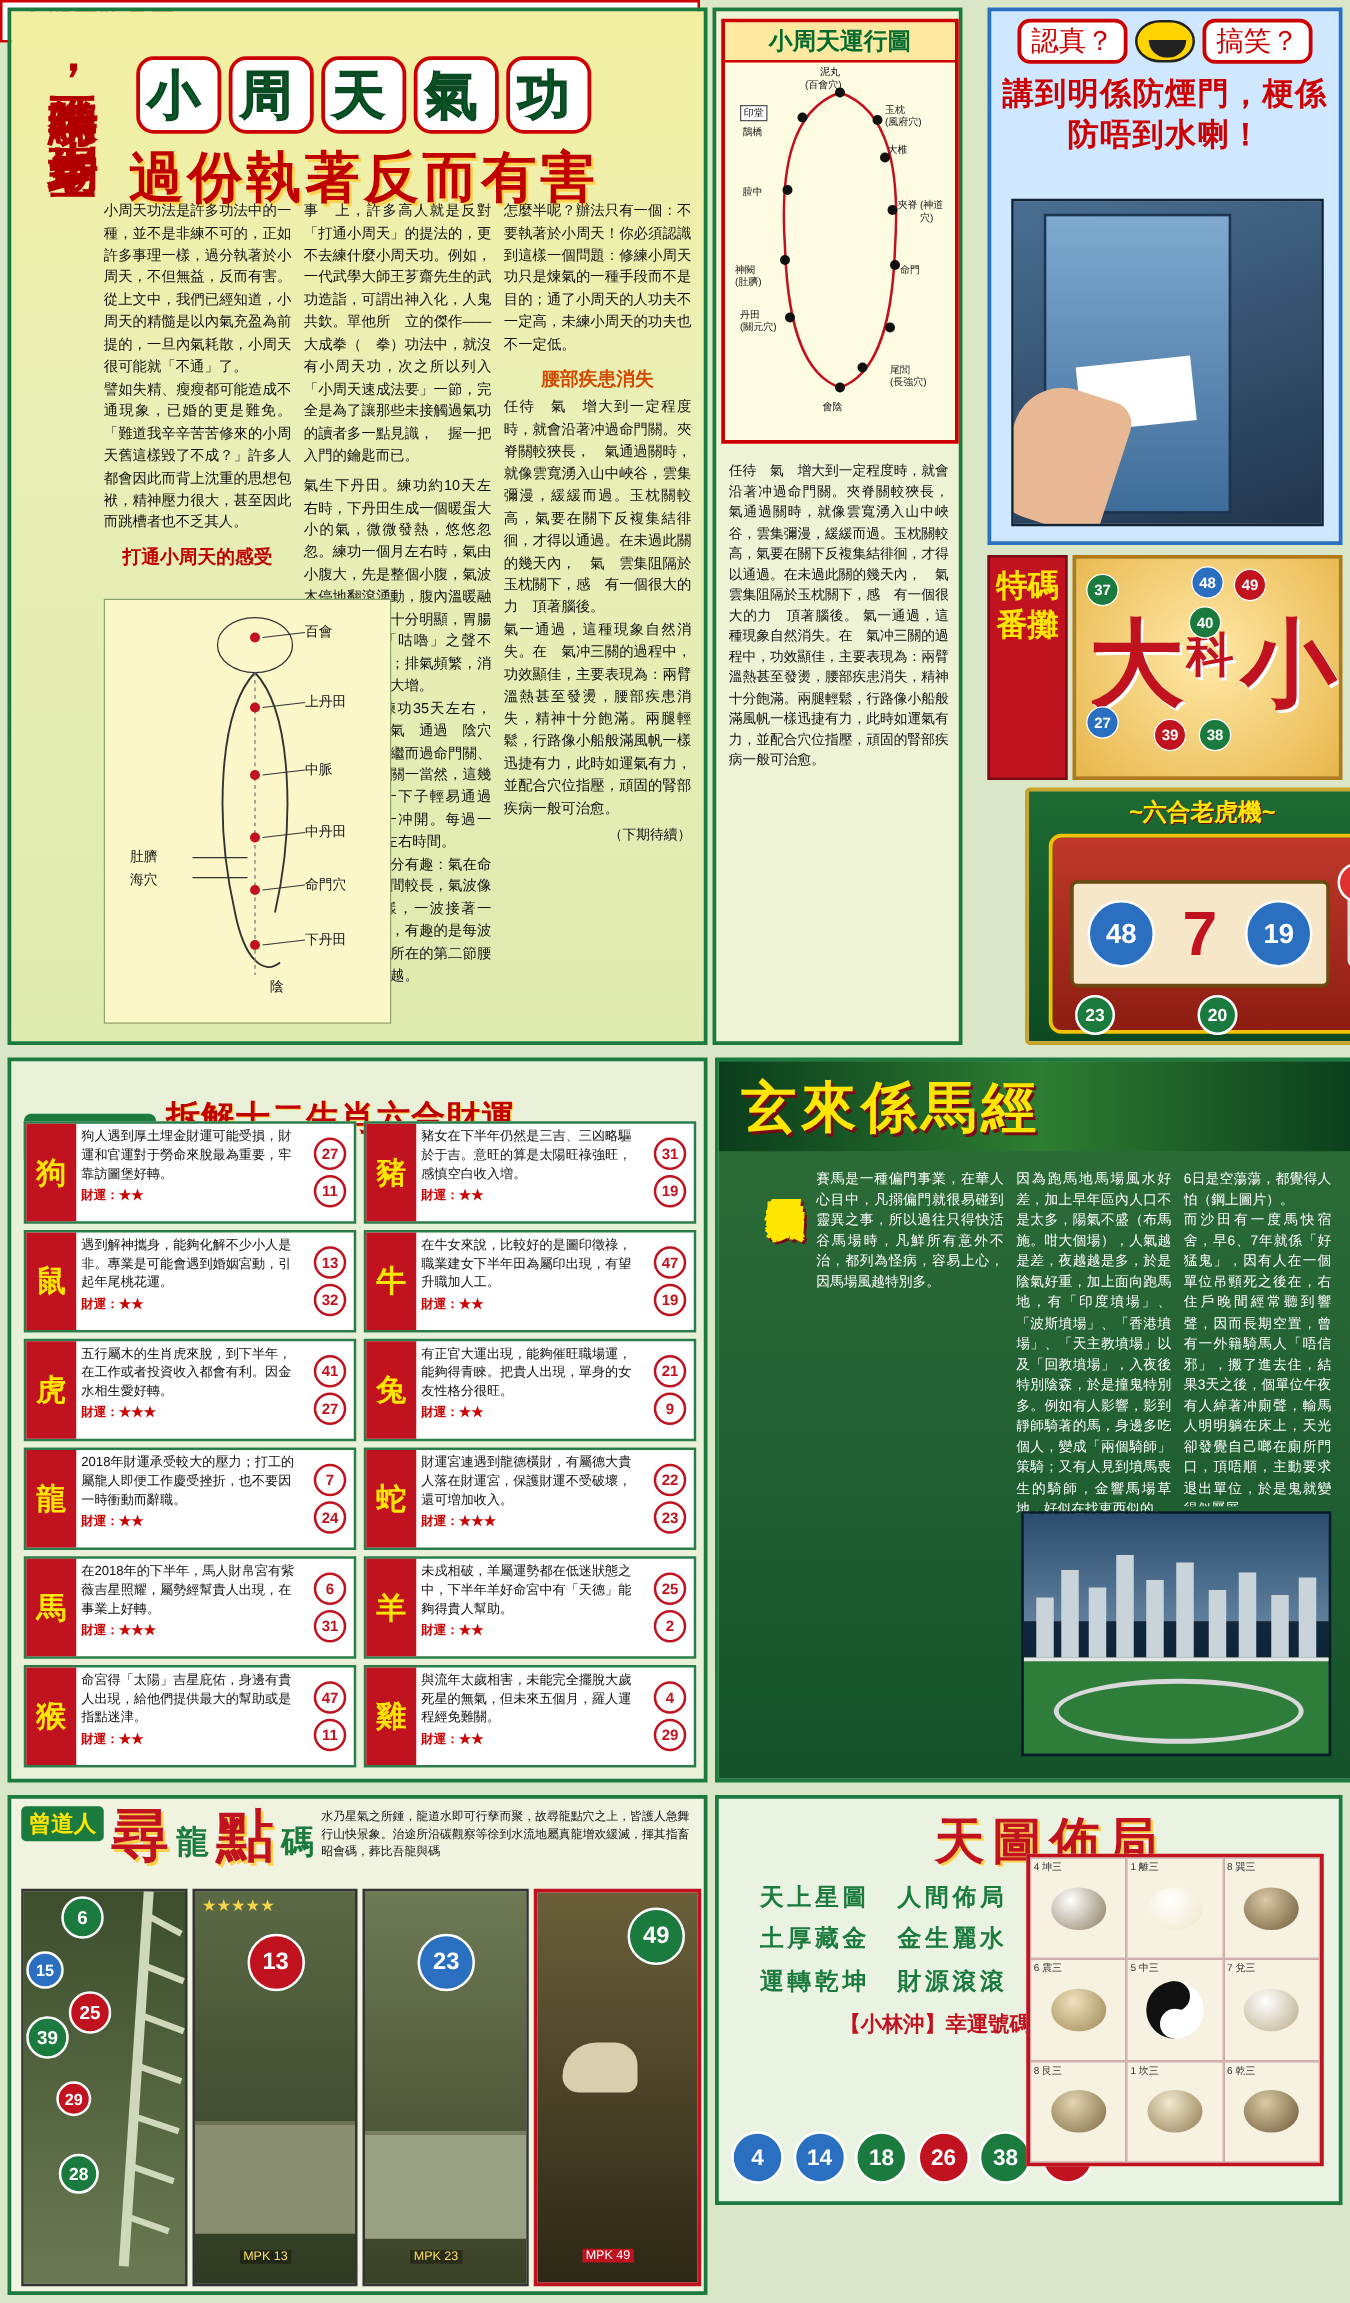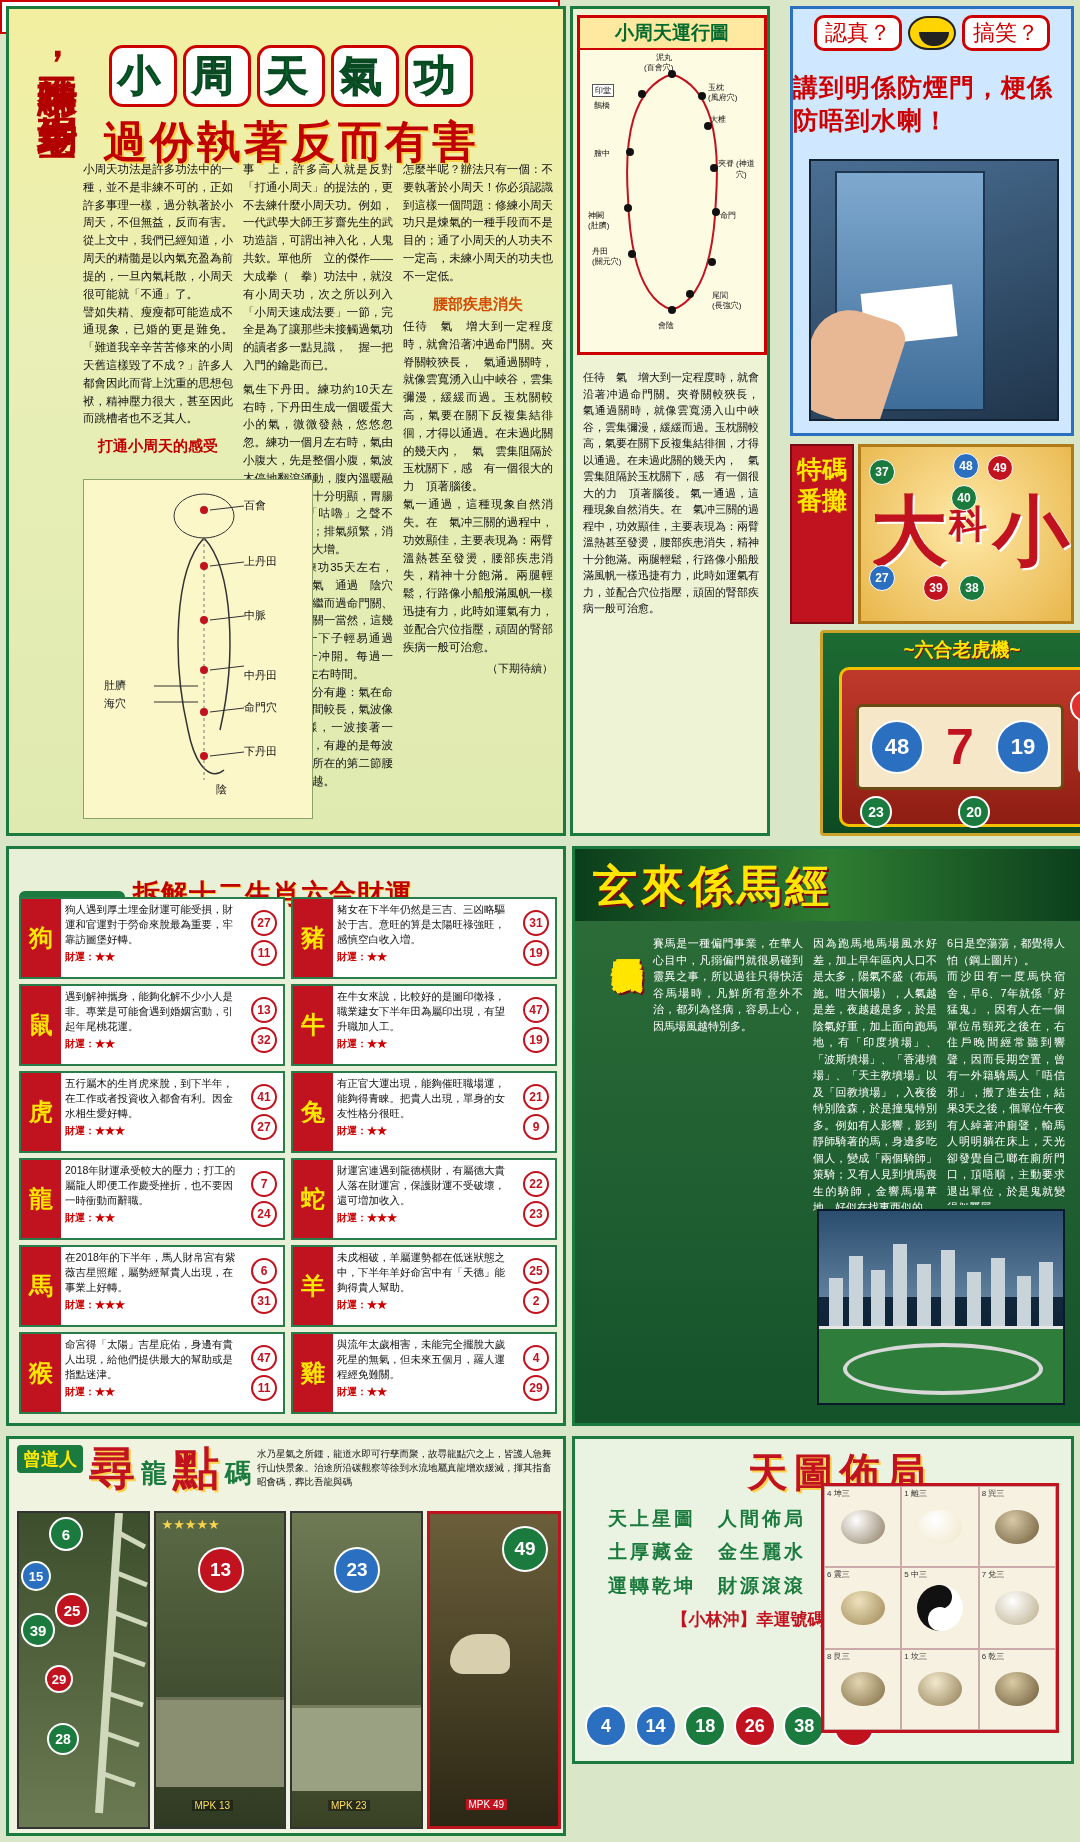--- a/index.html
+++ b/index.html
@@ -89,21 +89,21 @@
     position:absolute; left:790px; top:6px; width:284px; height:430px;
     background:#cfe7ff; border:3px solid #2a6fc0;
   }
   .panelC .hdr { display:flex; align-items:center; justify-content:center; gap:6px; padding-top:6px; }
   .bubble {
     background:#fff; border:3px solid #c00; border-radius:10px;
     color:#c00; font-weight:normal; font-size:22px; padding:0 8px;
   }
   .smiley { width:48px; height:34px; border-radius:50%/60%; background:#ffd400; border:2px solid #222; position:relative; }
   .smiley:after { content:""; position:absolute; left:9px; top:14px; width:30px; height:14px; background:#222; border-radius:0 0 16px 16px; }
-  .panelC .line { color:#c00; font-weight:bold; font-size:25px; text-align:left; line-height:1.3; margin-top:20px; letter-spacing:1px; }
+  .panelC .line { color:#c00; font-weight:bold; font-size:25px; text-align:center; line-height:1.3; margin-top:8px; letter-spacing:1px; }
   .photoC { position:absolute; left:16px; top:150px; width:250px; height:262px; background:linear-gradient(160deg,#4a6f93,#20354b); border:2px solid #123; overflow:hidden; }
   .photoC .door { position:absolute; left:24px; top:10px; width:150px; height:240px; background:linear-gradient(180deg,#7fa9cf,#3e6d99); border:2px solid #1c3550; }
   .photoC .paper { position:absolute; left:52px; top:128px; width:92px; height:52px; background:#fff; transform:rotate(-6deg); }
   .photoC .hand { position:absolute; left:-6px; top:150px; width:90px; height:110px; background:#e8b894; border-radius:40px 18px 10px 30px; transform:rotate(18deg); }
 
   
   .panelD { position:absolute; left:790px; top:444px; width:284px; height:180px; }
   .panelD .redbox {
     position:absolute; left:0; top:0; width:64px; height:180px;
     background:#c1121f; border:2px solid #7a0a14; color:#ffe600;
@@ -298,21 +298,21 @@
         <line x1="126" y1="140" x2="160" y2="136" stroke="#333"></line>
         <line x1="126" y1="190" x2="160" y2="186" stroke="#333"></line>
         <line x1="126" y1="232" x2="160" y2="228" stroke="#333"></line>
         <line x1="126" y1="276" x2="160" y2="272" stroke="#333"></line>
         <line x1="114" y1="206" x2="70" y2="206" stroke="#333"></line>
         <line x1="114" y1="222" x2="70" y2="222" stroke="#333"></line>
       </svg>
       <div class="lbl" style="left:160px;top:18px">百會</div>
       <div class="lbl" style="left:160px;top:74px">上丹田</div>
       <div class="lbl" style="left:160px;top:128px">中脈</div>
-      <div class="lbl" style="left:160px;top:188px">中丹田</div>
+      <div class="lbl" style="left:160px;top:178px">中丹田</div>
       <div class="lbl" style="left:160px;top:220px">命門穴</div>
       <div class="lbl" style="left:20px;top:198px">肚臍</div>
       <div class="lbl" style="left:20px;top:216px">海穴</div>
       <div class="lbl" style="left:160px;top:264px">下丹田</div>
       <div class="lbl" style="left:132px;top:302px">陰</div>
     </div>
   </div>
 
   <div class="panelB">
     <div class="circbox" style="left:4px;top:6px;width:190px;height:340px">

